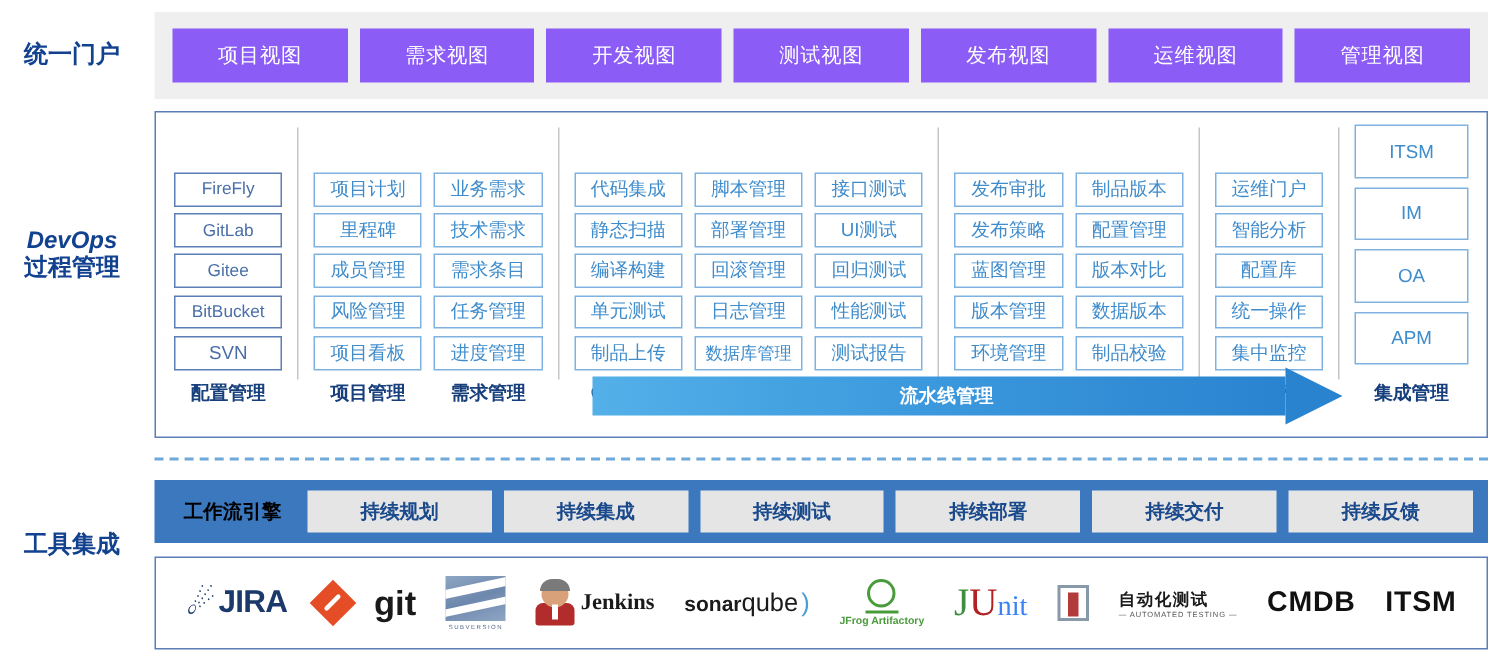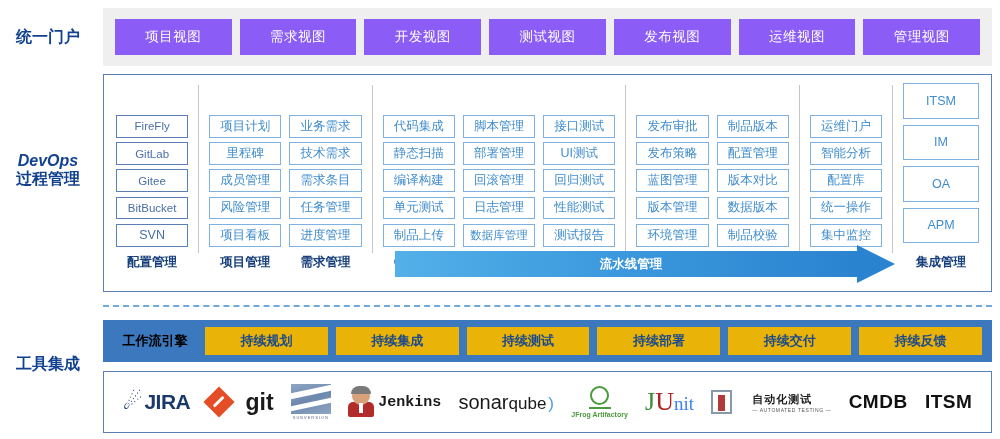--- a/index.html
+++ b/index.html
@@ -157,21 +157,21 @@
     font-size: 13px;
     font-weight: bold;
     width: 92px;
     text-align: center;
     flex: 0 0 92px;
   }
   .wf-item {
     flex: 1 1 0;
     margin: 0 4px;
     height: 28px;
-    background: #eab308;
+    background: #e5e5e5;
     color: #1b4a8c;
     font-size: 13px;
     font-weight: bold;
     display: flex;
     align-items: center;
     justify-content: center;
     cursor: pointer;
   }
 
   .logo-panel {
@@ -235,26 +235,26 @@
   }
   .lg-jenkins .body {
     position: absolute; left: 0; top: 15px; width: 26px; height: 15px;
     background: #b32c2c; border-radius: 5px 5px 2px 2px;
   }
   .lg-jenkins .tie {
     position: absolute; left: 11px; top: 16px; width: 4px; height: 10px;
     background: #ffffff;
   }
   .lg-jenkins .wd {
-    font-family: Liberation Mono, monospace;
+    font-family: Liberation Serif, serif;
     font-size: 15px; font-weight: bold; color: #1a1a1a;
   }
 
   .lg-sonar { display: flex; align-items: baseline; }
-  .lg-sonar .b { font-size: 20px; font-weight: normal; color: #1a1a1a; }
+  .lg-sonar .b { font-size: 14px; font-weight: bold; color: #1a1a1a; }
   .lg-sonar .n { font-size: 17px; color: #1a1a1a; }
   .lg-sonar .wave { margin-left: 2px; color: #4a9fd8; font-size: 17px; }
 
   .lg-jfrog { display: flex; flex-direction: column; align-items: center; }
   .lg-jfrog .ring {
     width: 19px; height: 19px; border: 2px solid #4a9b3c; border-radius: 50%;
   }
   .lg-jfrog .bar { width: 22px; height: 2px; background: #4a9b3c; margin-top: 2px; }
   .lg-jfrog .cap { font-size: 7px; font-weight: bold; color: #4a9b3c; margin-top: 2px; }
 

